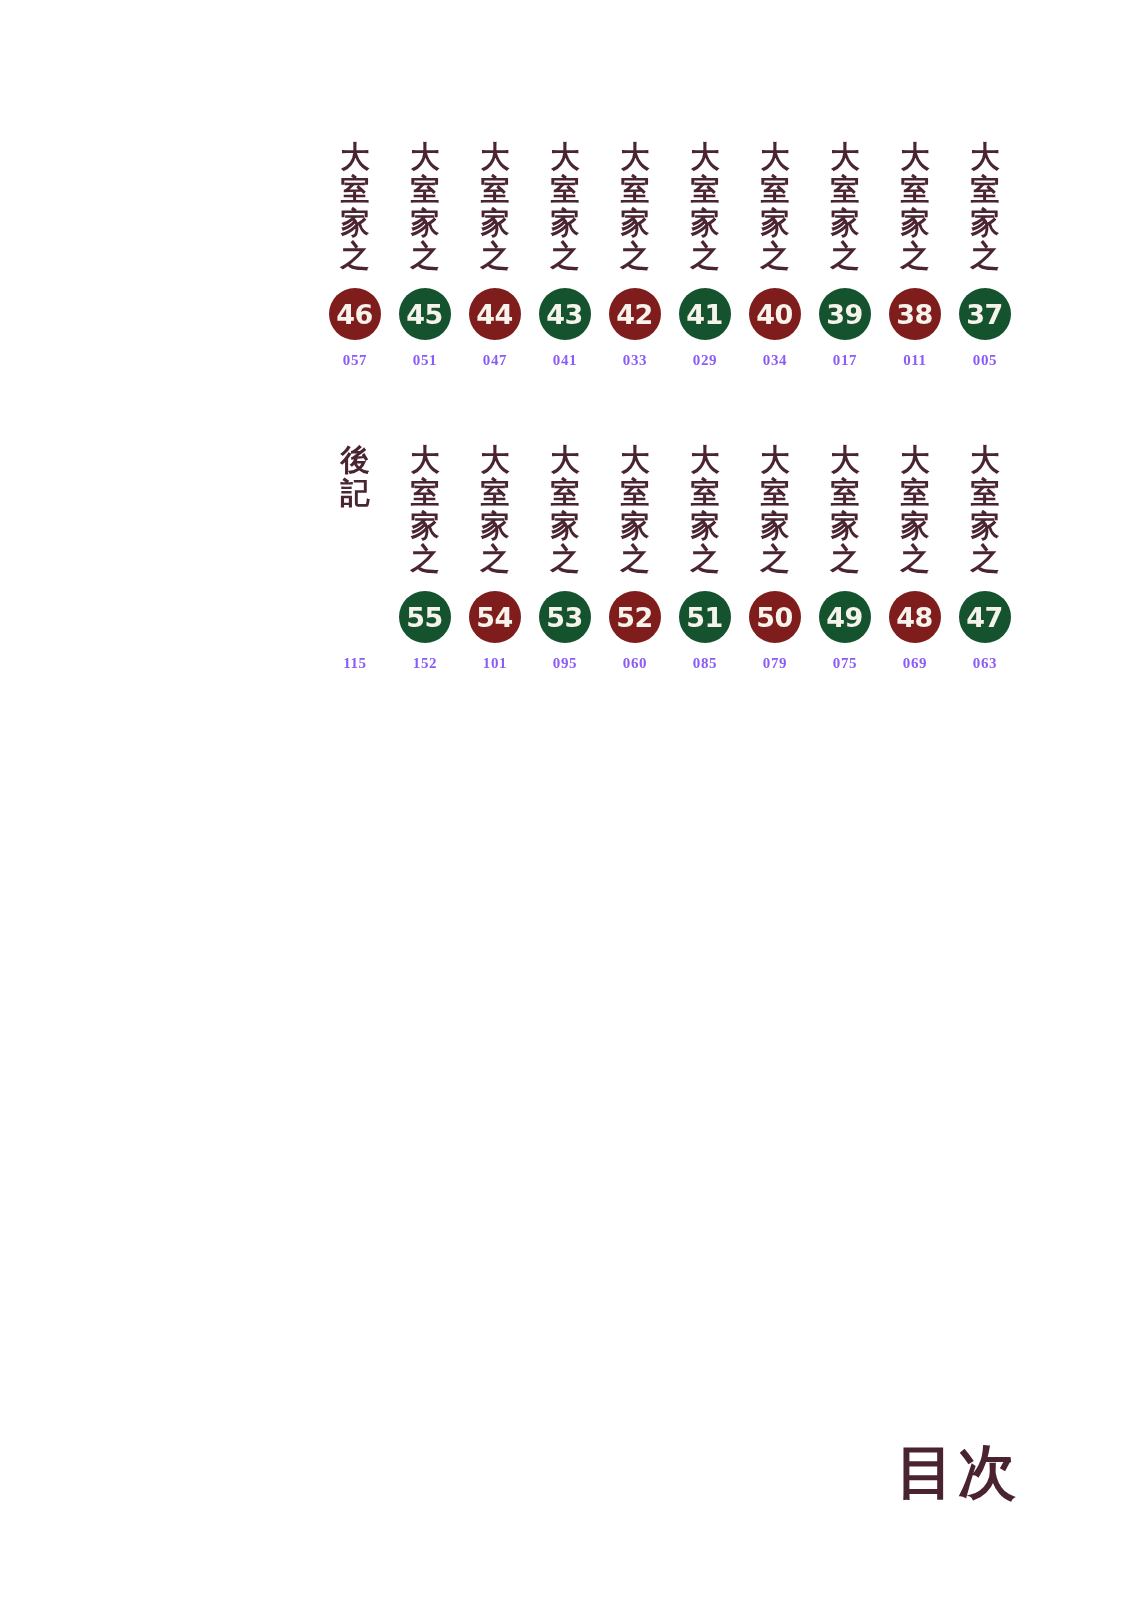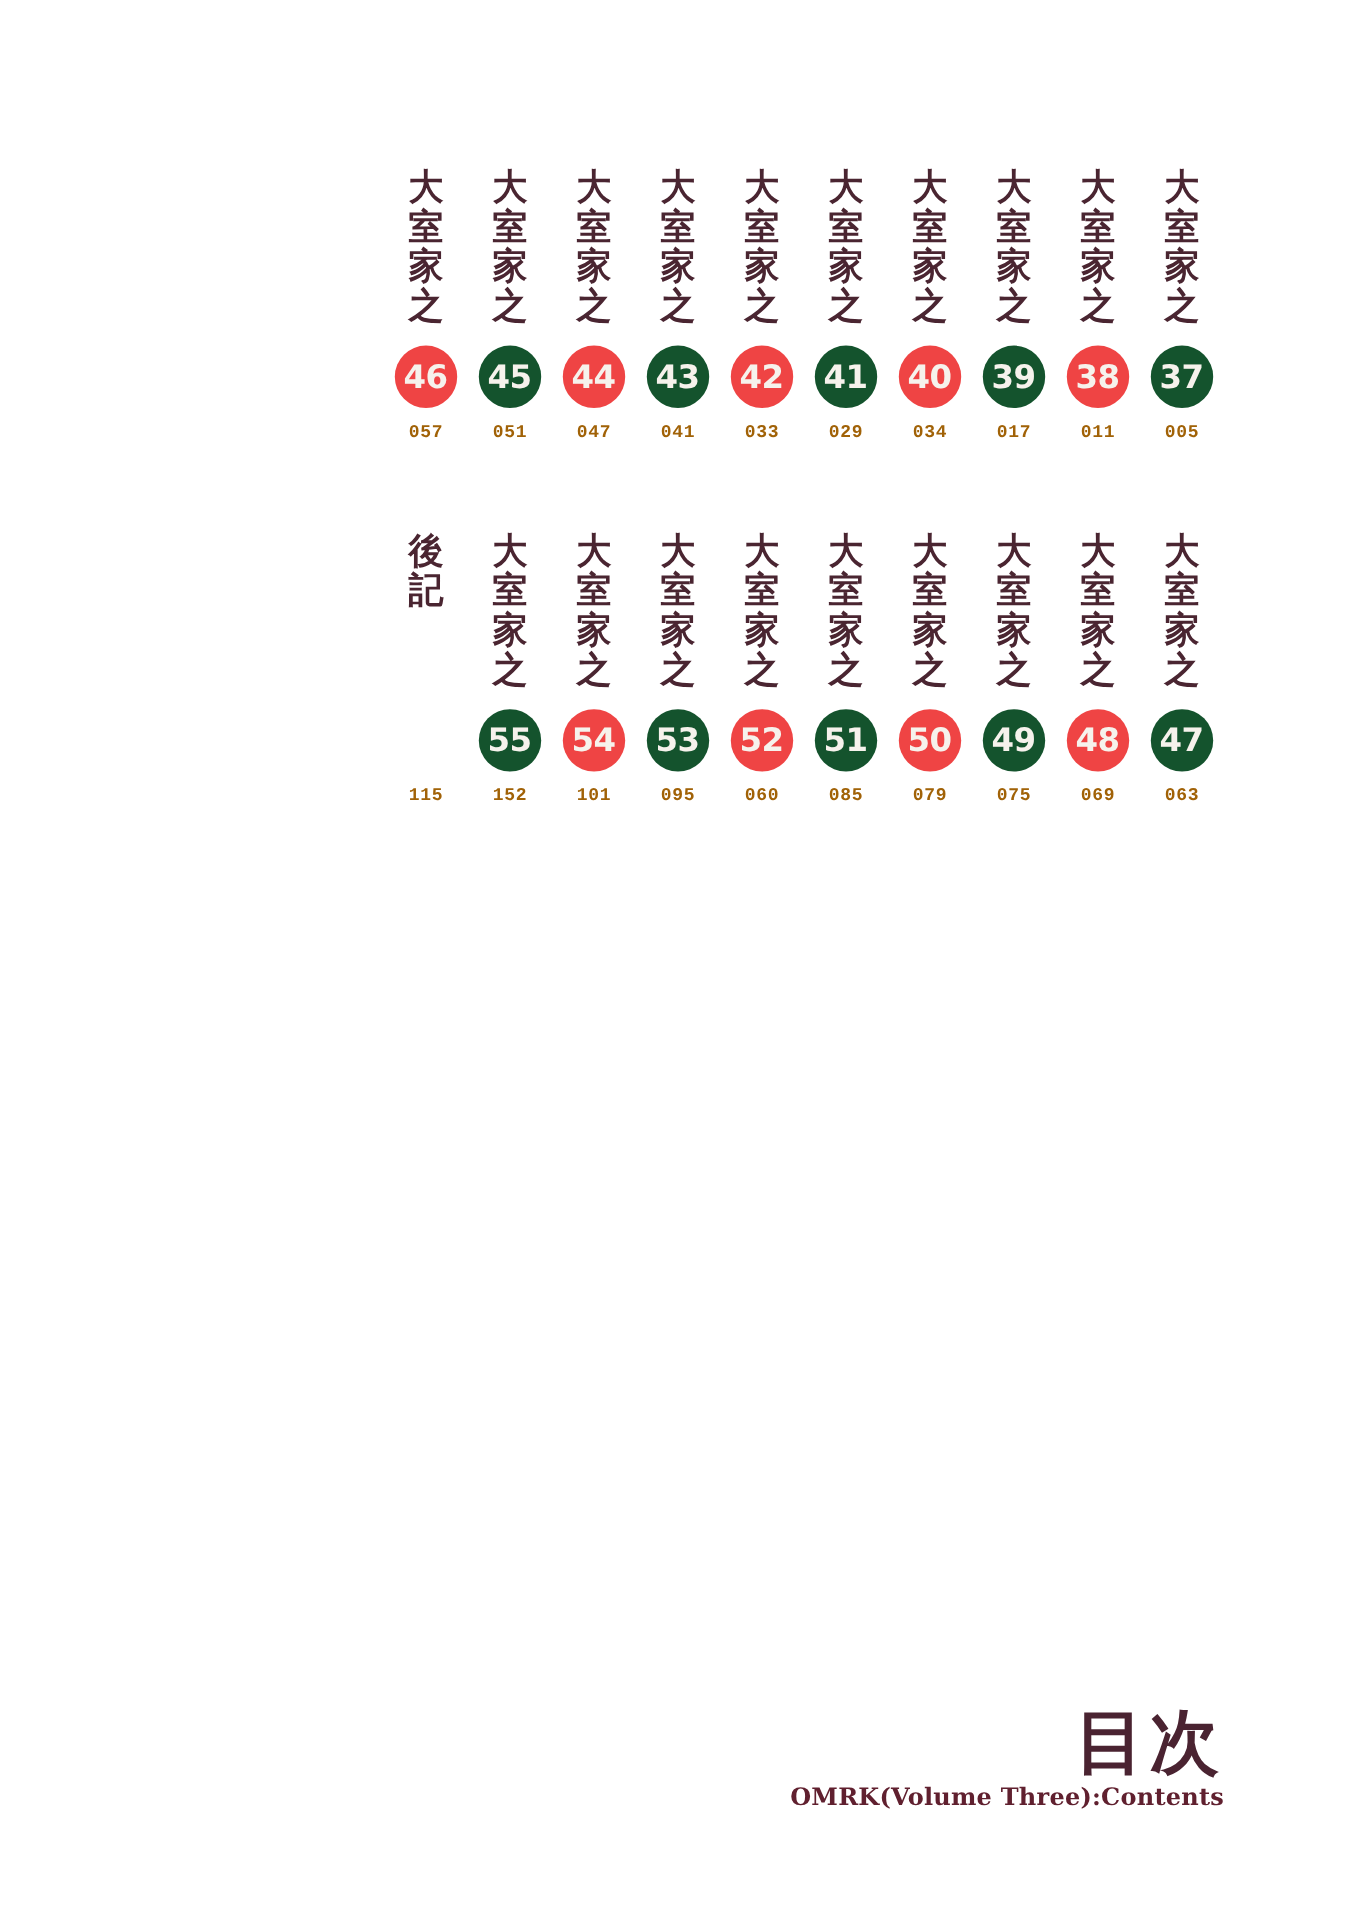--- a/index.html
+++ b/index.html
@@ -77,28 +77,28 @@
     color: #f6f2ec;
     font-family: "DejaVu Sans", "Liberation Sans", sans-serif;
     font-weight: 700;
     font-size: 27px;
     line-height: 1;
     letter-spacing: -0.5px;
     margin-top: 14px;
     box-sizing: border-box;
     text-indent: -1px;
   }
-  .badge.orange { background: #ef4444; }
+  .badge.orange { background: #7f1d1d; }
   .badge.green  { background: #14532d; }
   .badge.none   { background: transparent; }
 
   .page-num {
     margin-top: 12px;
-    color: #a16207;
-    font-family: Liberation Mono, monospace;
+    color: #8b5cf6;
+    font-family: Liberation Serif, serif;
     font-weight: 700;
     font-size: 15px;
     letter-spacing: 0.6px;
   }
 
   
   .toc-entry.no-badge .v-title { height: 134px; }
   .toc-entry.no-badge .badge { visibility: hidden; }
 
   
@@ -332,14 +332,13 @@
           <span>記</span>
         </div>
         <div class="badge none"></div>
         <div class="page-num">115</div>
       </div>
     </div>
 </div>
 
 <div id="colophon">
   <span class="big-title">目次</span>
-  <span class="sub-title">OMRK(Volume Three):Contents</span>
 </div>
 
 </body></html>

